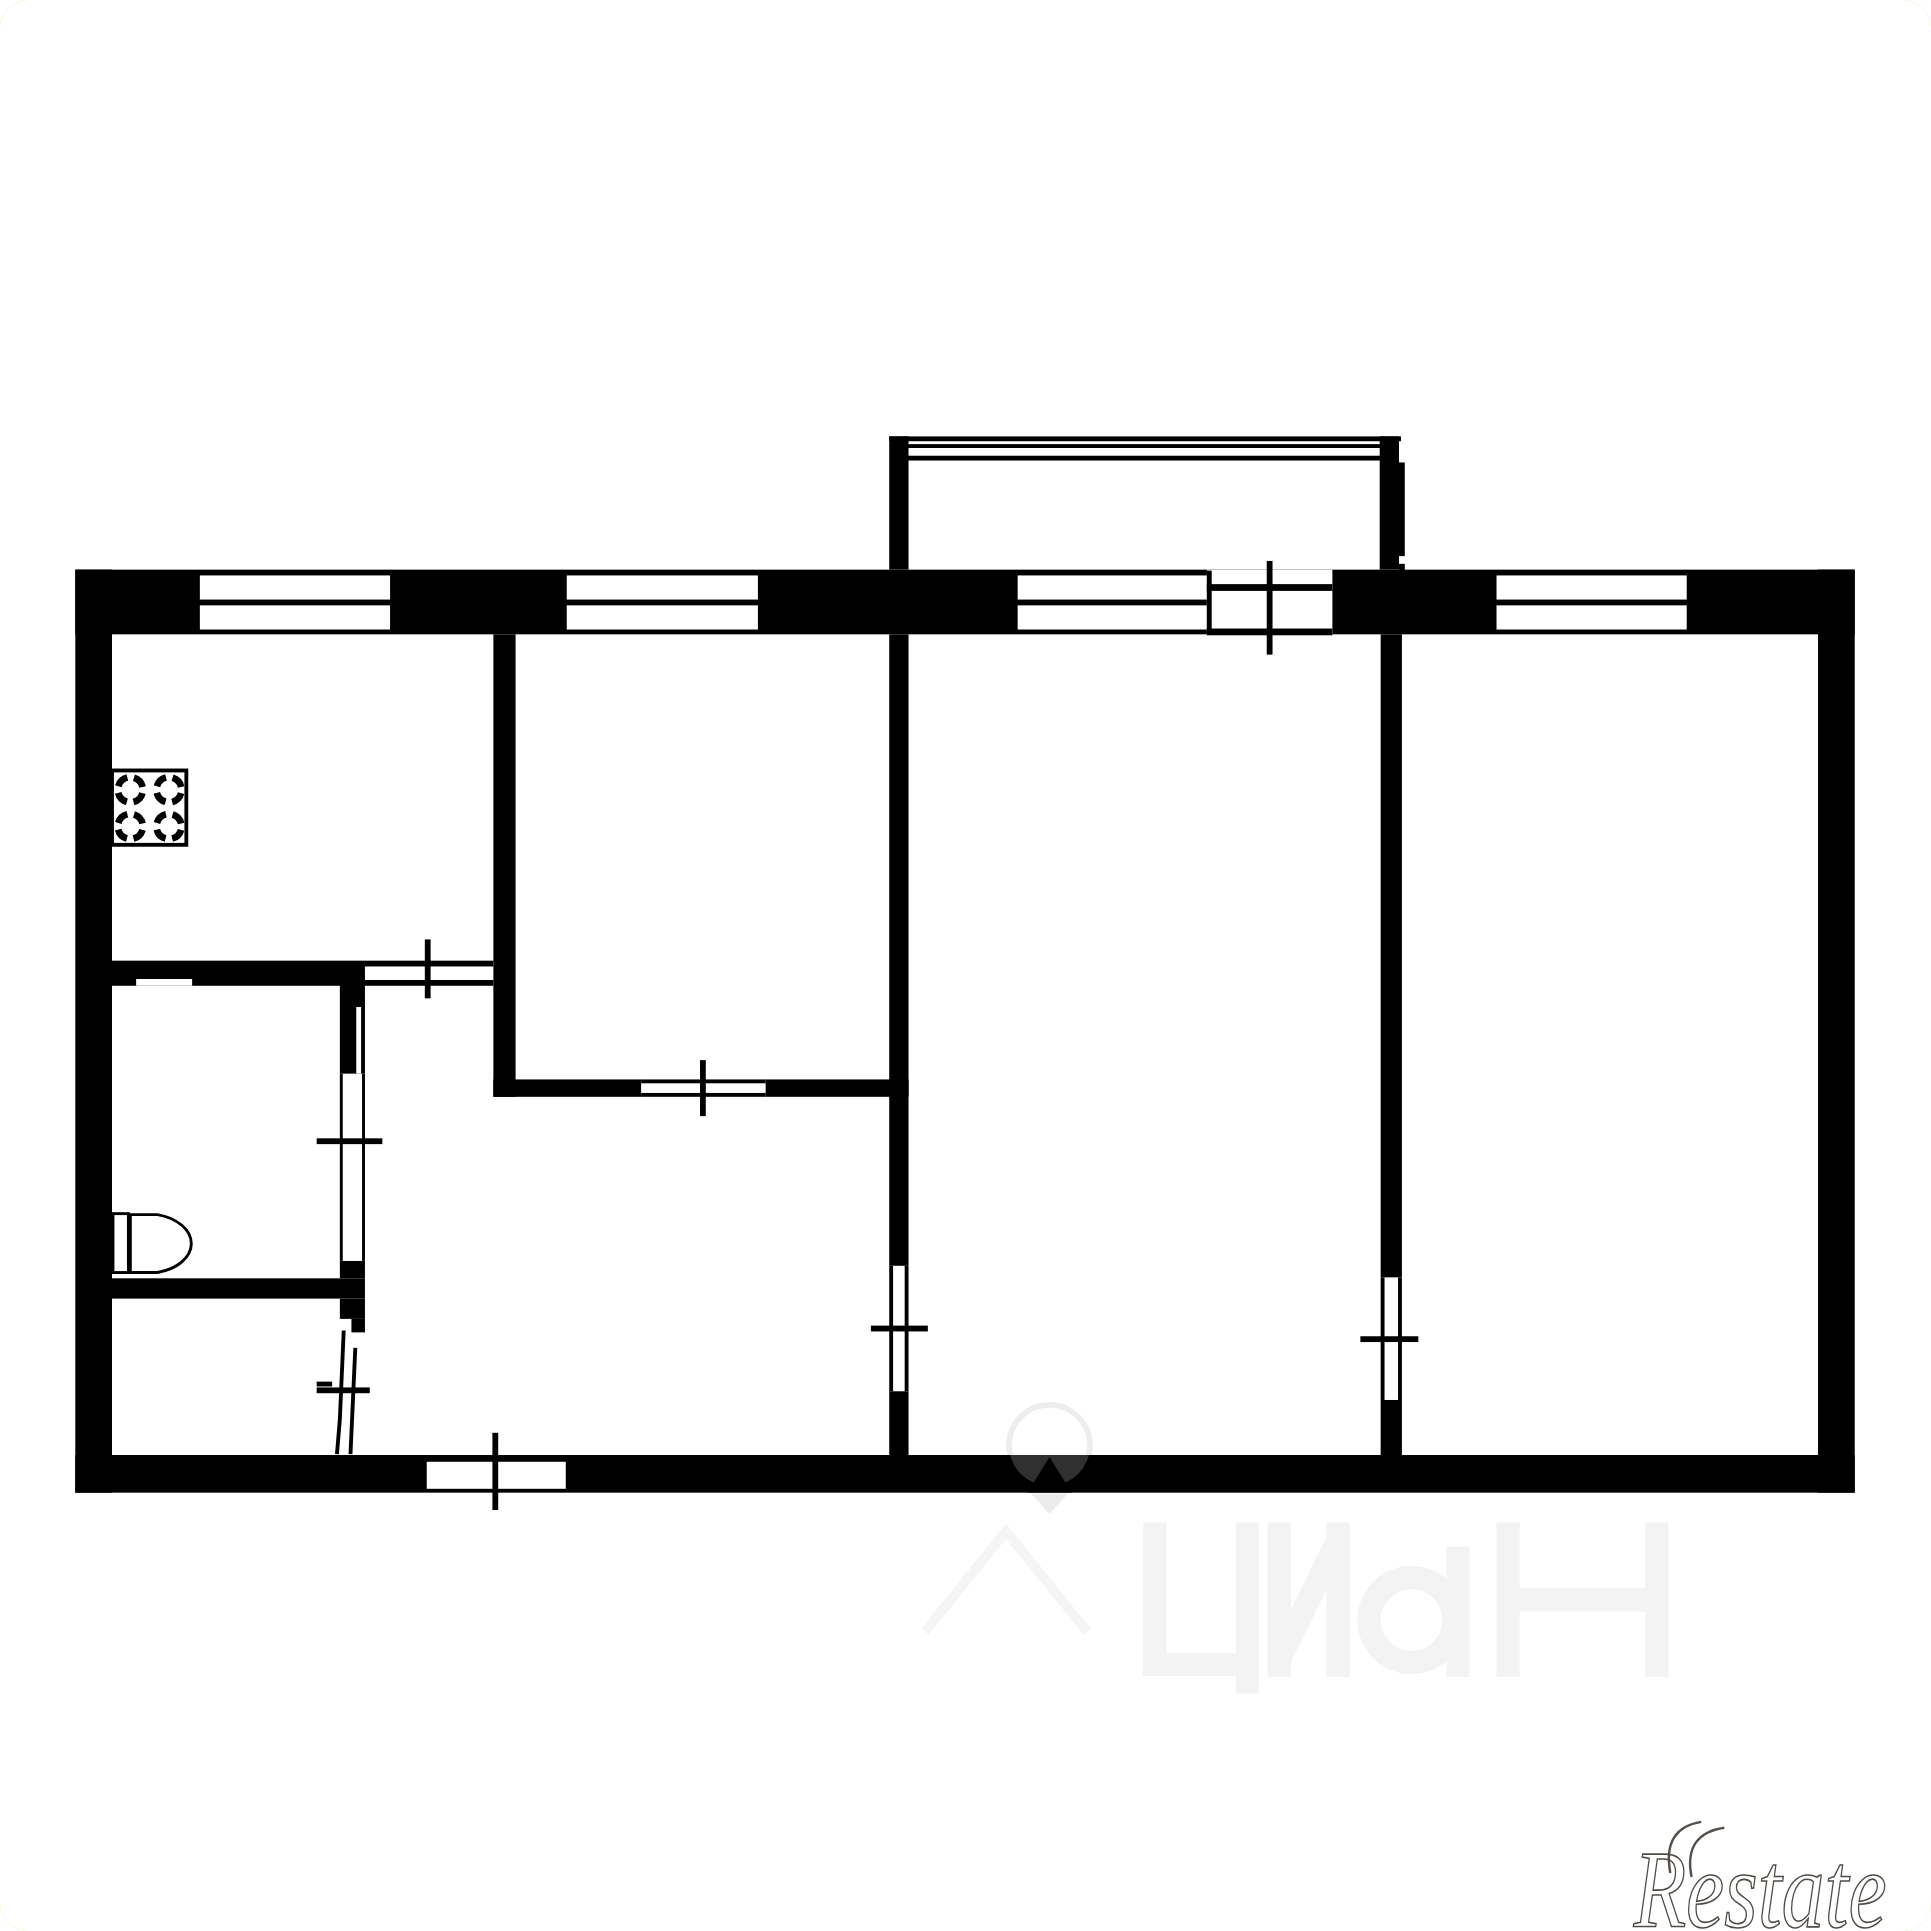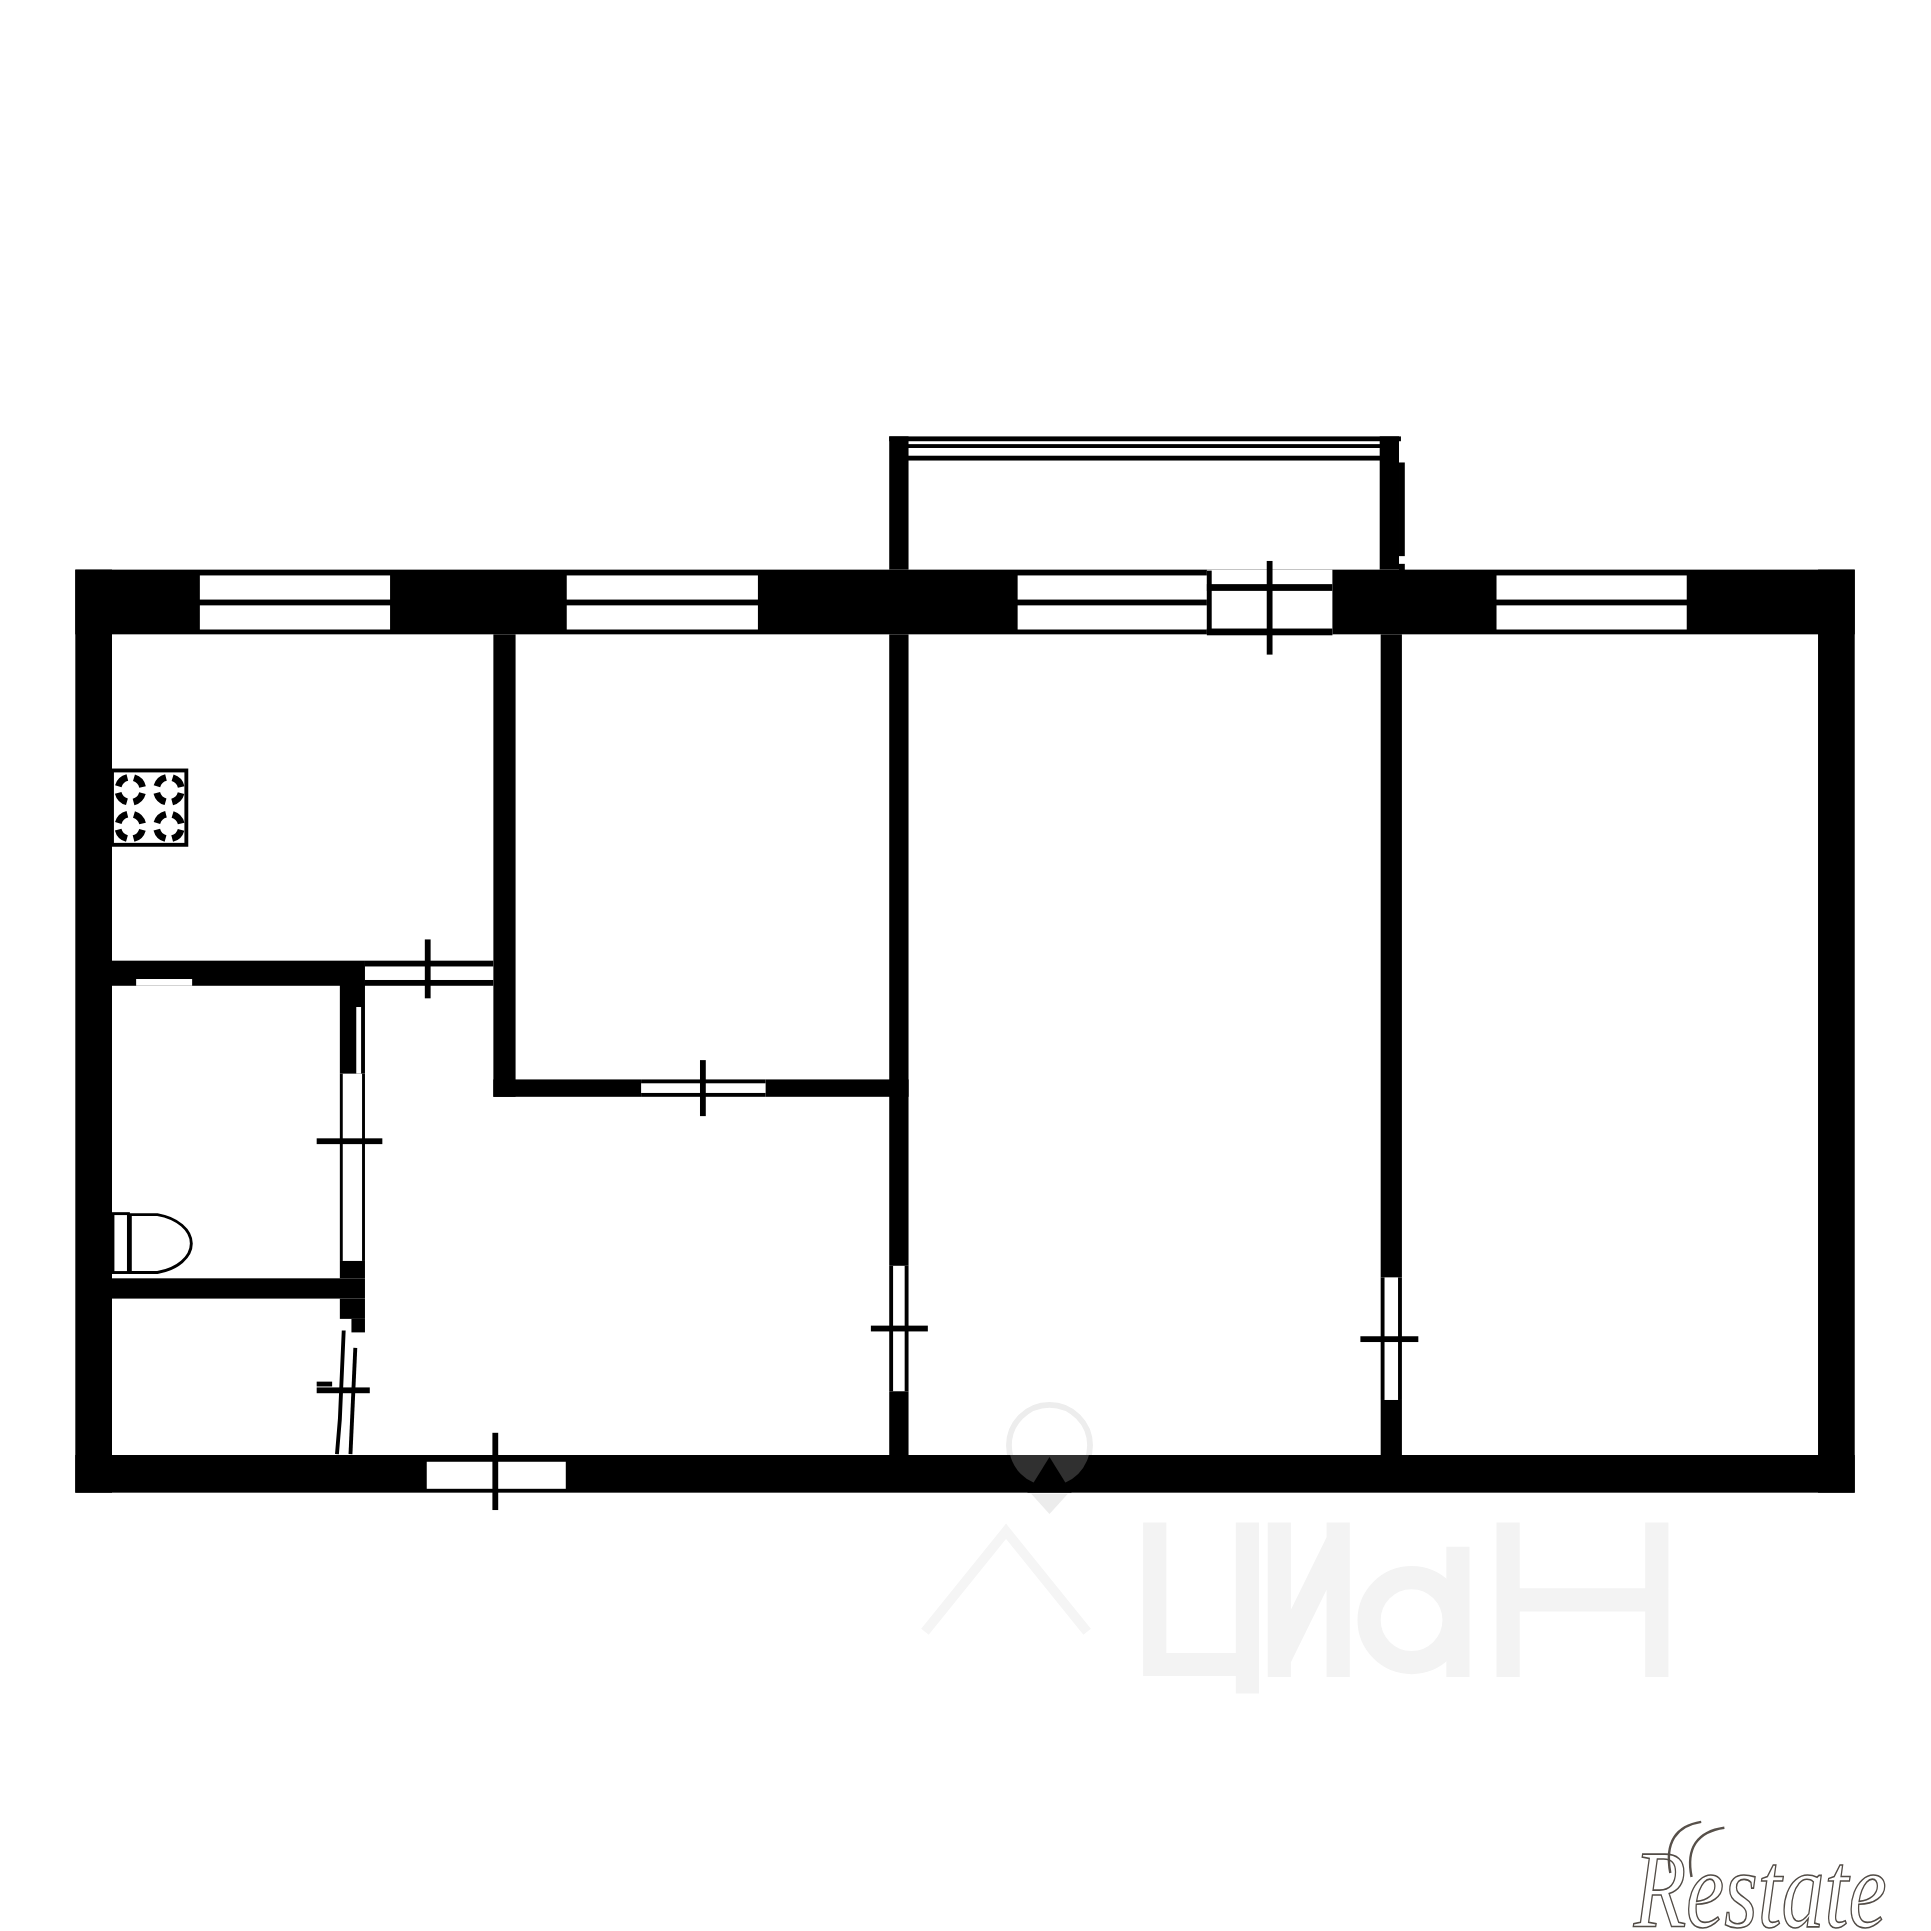--- a/index.html
+++ b/index.html
@@ -1,16 +1,16 @@
 <!DOCTYPE html>
 <html><head>
 <meta charset="utf-8">
 <style>
 html,body{margin:0;padding:0;background:#ffffff;}
-#page{width:1931px;height:1931px;position:relative;background:#bef264;overflow:hidden;}
+#page{width:1931px;height:1931px;position:relative;background:#bef264;overflow:hidden;border-radius:28px;}
 svg{position:absolute;top:0;left:0;}
 </style>
 </head>
 <body>
 <div id="page">
 <svg width="1931" height="1931" viewBox="0 0 2000 2000" xmlns="http://www.w3.org/2000/svg">
 <defs>
 <clipPath id="wallband">
           <rect x="78" y="1507" width="1843" height="39"></rect>
         </clipPath>

